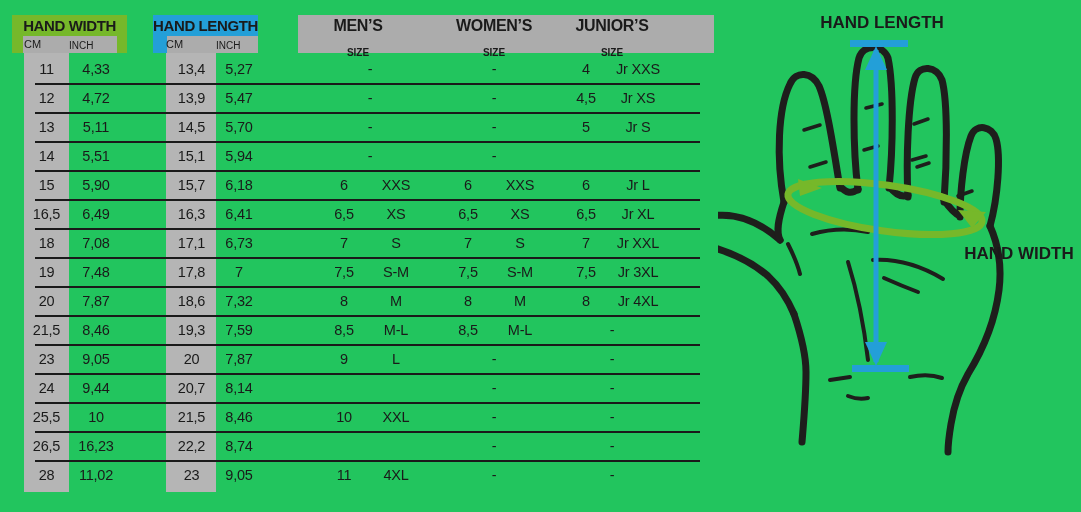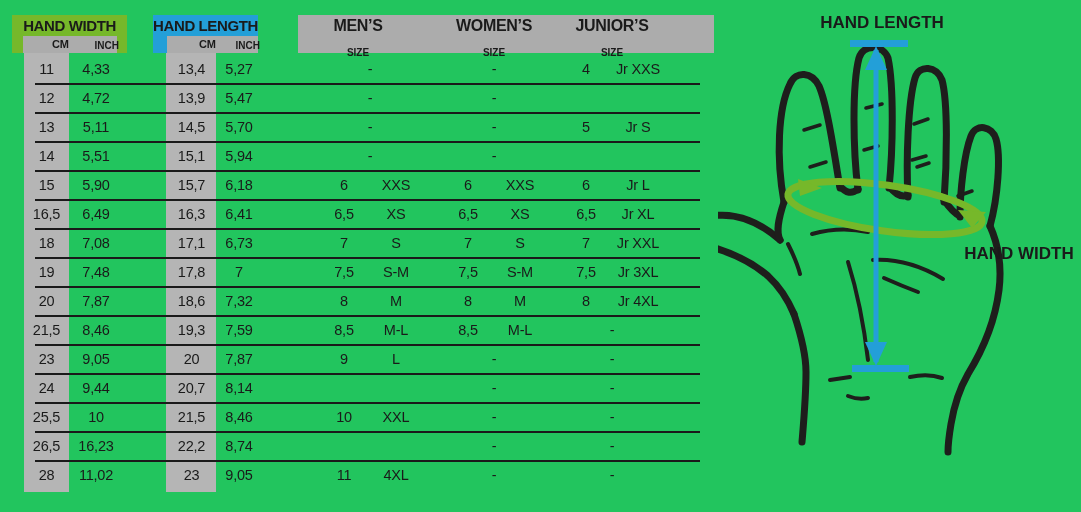--- a/index.html
+++ b/index.html
@@ -18,21 +18,21 @@
   .hdr-block{position:absolute;top:15px;height:38px;}
   .hw-block{left:12px;width:115px;background:var(--green);}
   .hl-block{left:153px;width:105px;background:var(--blue);}
   .hdr-title{position:absolute;top:17px;font-size:15px;font-weight:bold;
     text-align:center;letter-spacing:-0.4px;white-space:nowrap;}
   .hw-title{left:12px;width:115px;}
   .hl-title{left:153px;width:105px;}
   .subbar{position:absolute;top:36px;height:17px;background:var(--gray-hdr);}
   .hw-subbar{left:23px;width:94px;}
   .hl-subbar{left:167px;width:91px;}
-  .sublbl{position:absolute;top:38px;font-size:11px;font-weight:bold;text-align:right;}
+  .sublbl{position:absolute;top:38px;font-size:11px;font-weight:normal;text-align:left;}
   .hw-cm{left:24px;width:45px;}
   .hw-inch{left:69px;width:50px;font-size:10px;top:40px;}
   .hl-cm{left:166px;width:50px;}
   .hl-inch{left:216px;width:44px;font-size:10px;top:40px;}
   .sizes-bar{position:absolute;left:298px;top:15px;width:416px;height:38px;background:var(--gray-hdr);}
   .size-hdr{position:absolute;top:18px;width:104px;text-align:center;line-height:1;}
   .size-hdr .t{display:block;font-size:16px;font-weight:bold;letter-spacing:-0.3px;}
   .size-hdr .s{display:block;font-size:10px;font-weight:bold;margin-top:14px;}
   .men-hdr{left:306px;}
   .women-hdr{left:442px;}
@@ -123,20 +123,24 @@
       <div class="cell c-lcm">13,9</div>
       <div class="cell c-linch">5,47</div>
       <div class="size-group c-men empty">
         <span class="num">-</span>
 
       </div>
       <div class="size-group c-women empty">
         <span class="num">-</span>
 
       </div>
+      <div class="size-group c-junior">
+        <span class="num">4,5</span>
+        <span class="lbl">Jr XS</span>
+      </div>
     </div>
       <div class="row">
       <div class="cell c-wcm">13</div>
       <div class="cell c-winch">5,11</div>
       <div class="cell c-lcm">14,5</div>
       <div class="cell c-linch">5,70</div>
       <div class="size-group c-men empty">
         <span class="num">-</span>
 
       </div>

